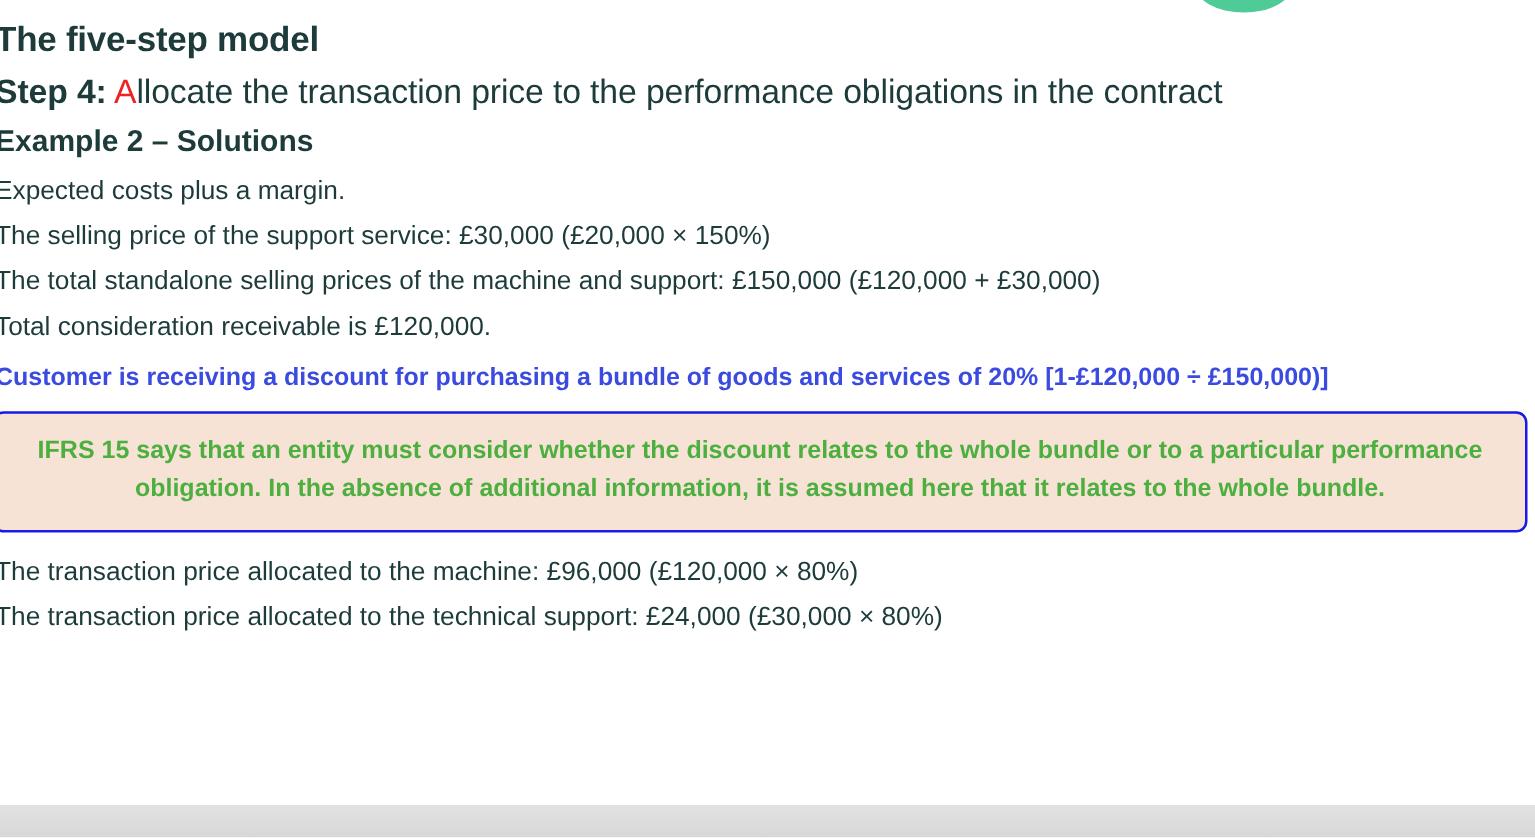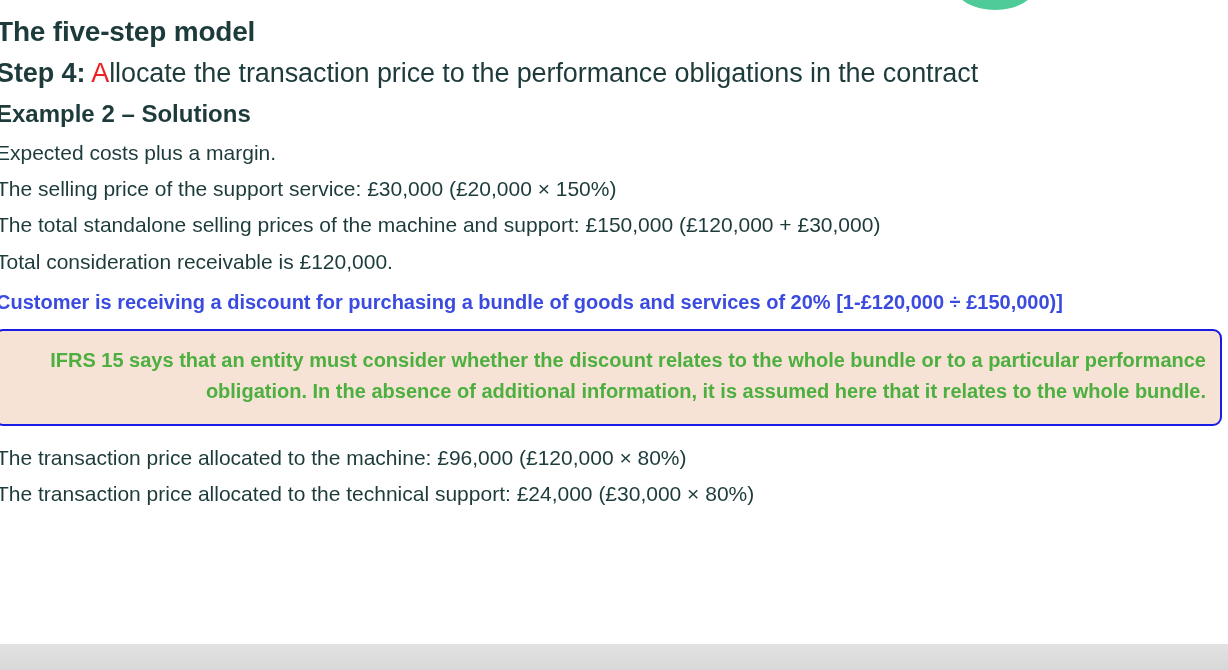--- a/index.html
+++ b/index.html
@@ -93,21 +93,21 @@
     border-radius: 9px;
     background: #f6e3d5;
     padding: 14px 14px 16px 14px;
     box-sizing: border-box;
   }
   .callout-text {
     font-size: 20px;
     font-weight: bold;
     color: #4caf3f;
     line-height: 1.58;
-    text-align: right;
+    text-align: center;
     margin: 0;
   }
 
   .footer-lines { margin-top: 14px; }
 
   .footer-strip {
     position: absolute;
     left: 0;
     top: 644px;
     width: 1228px;

